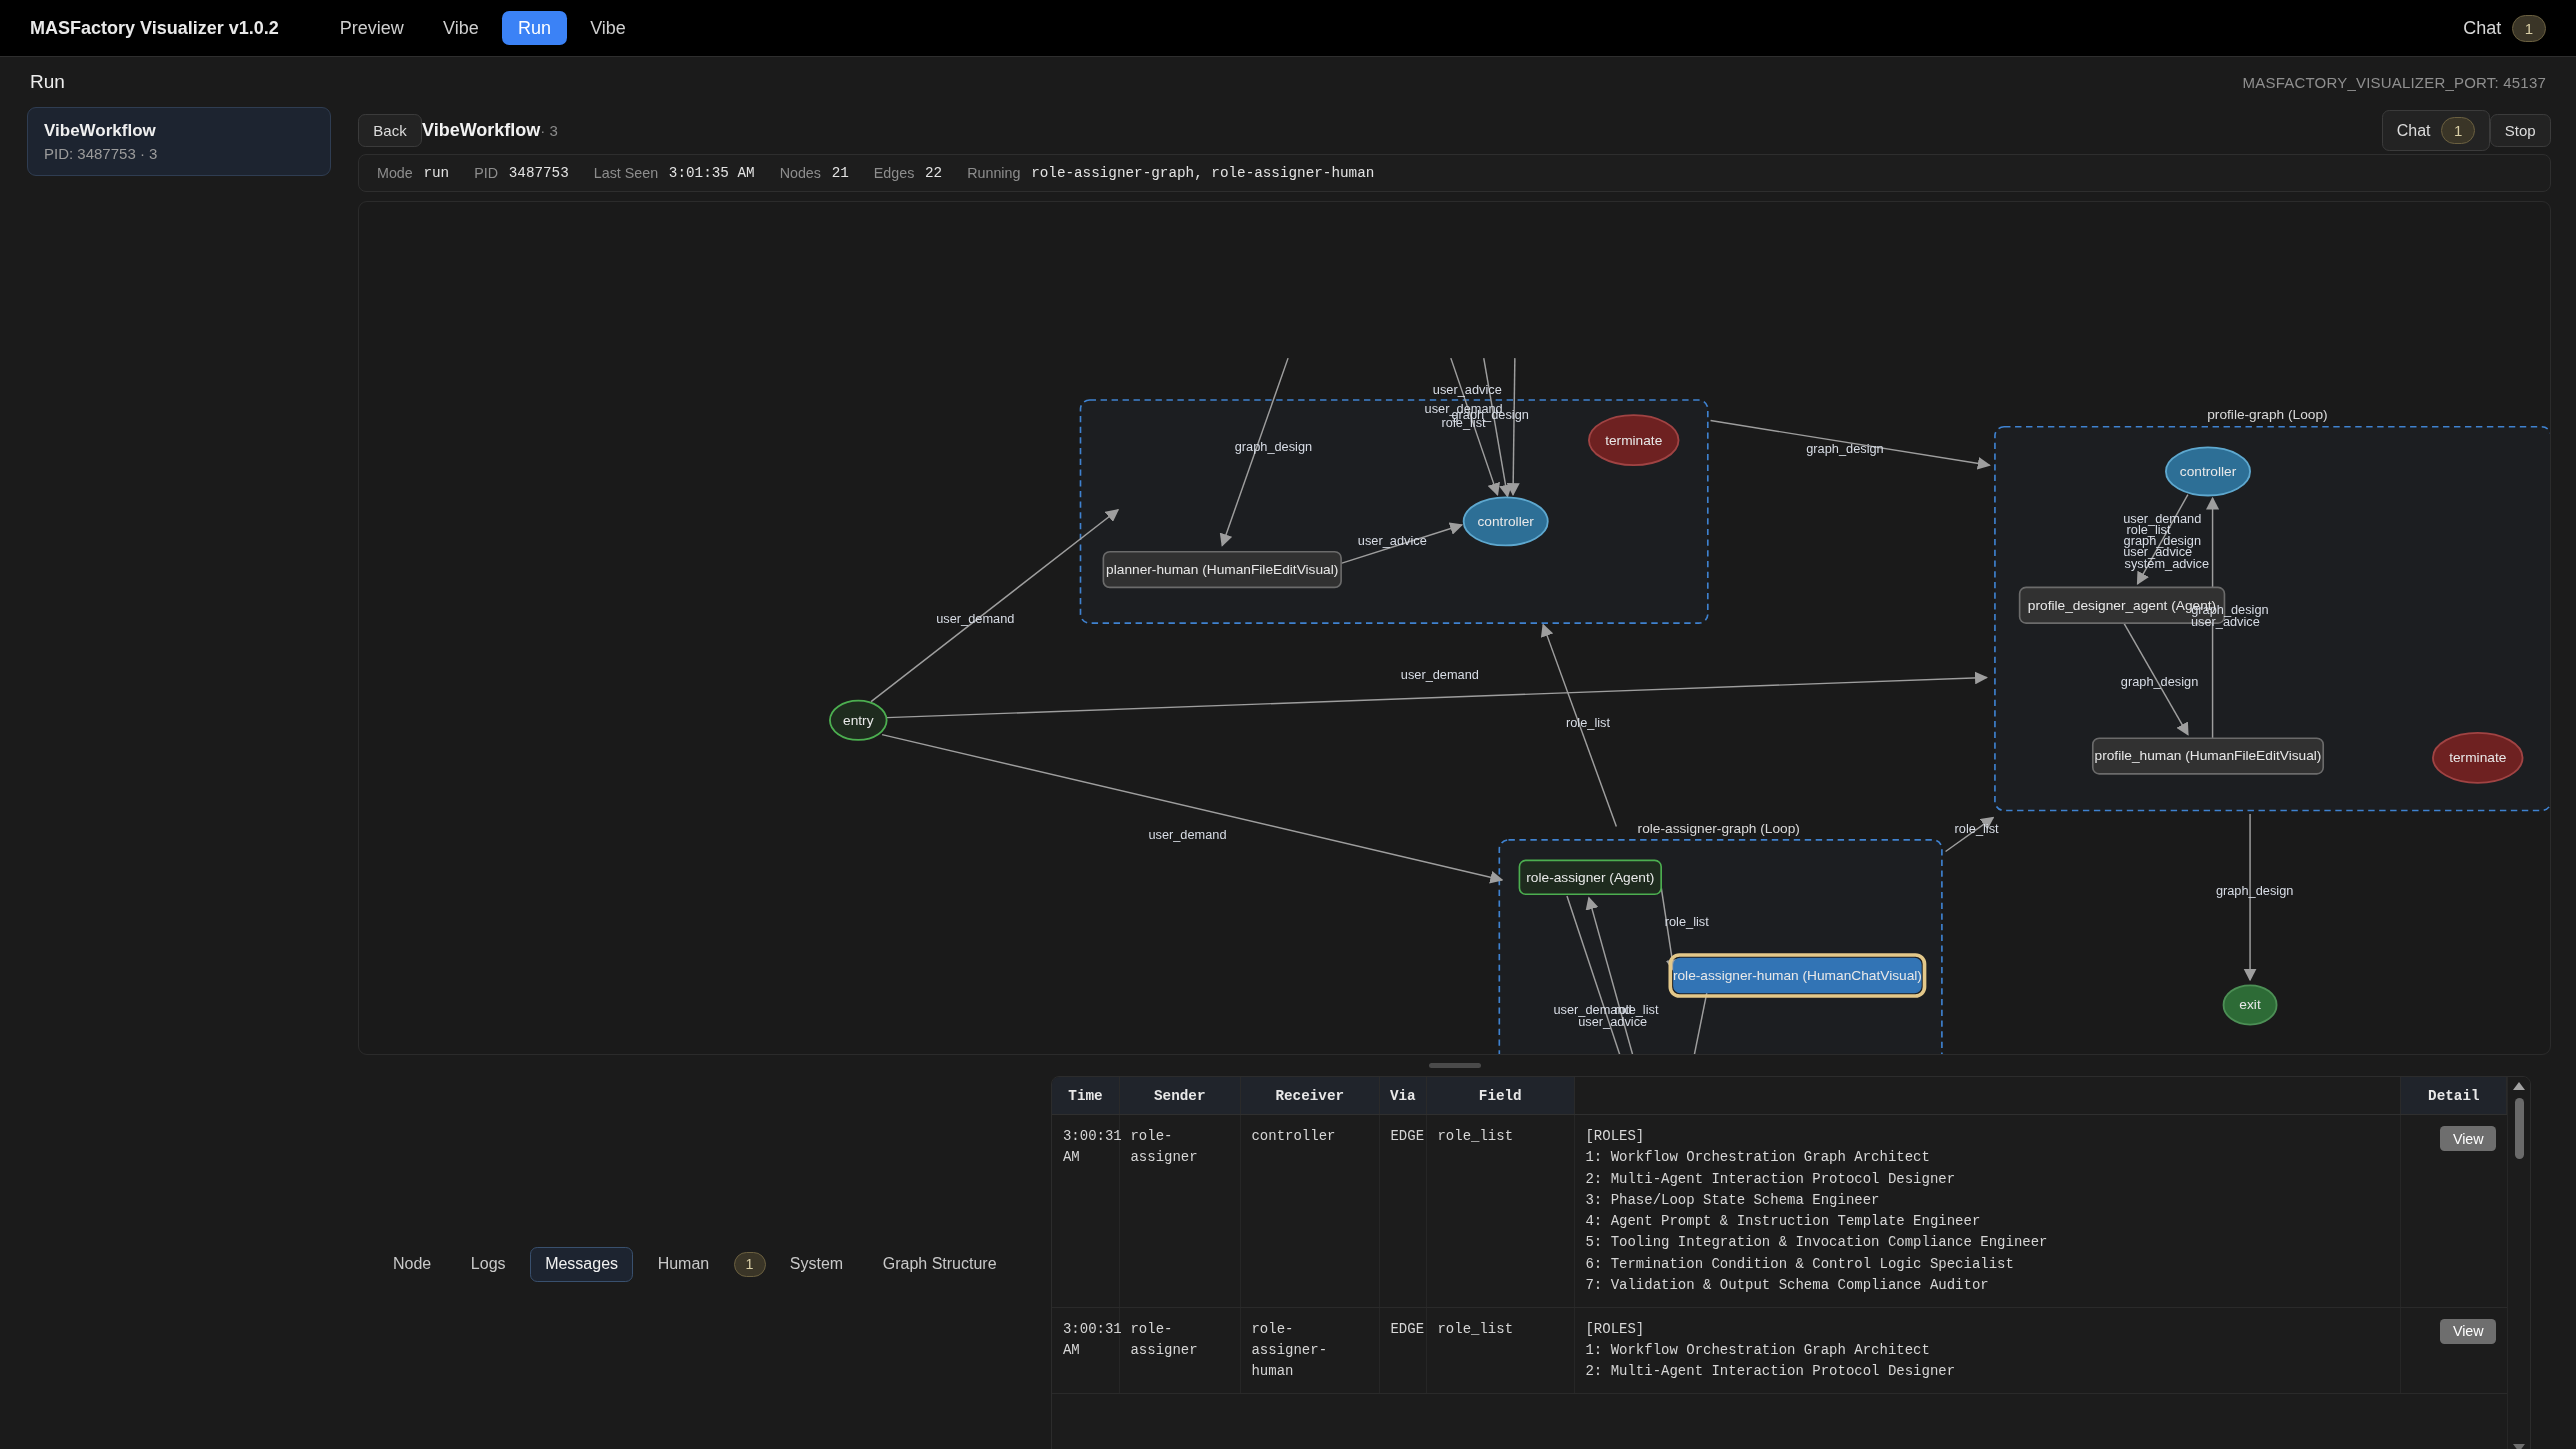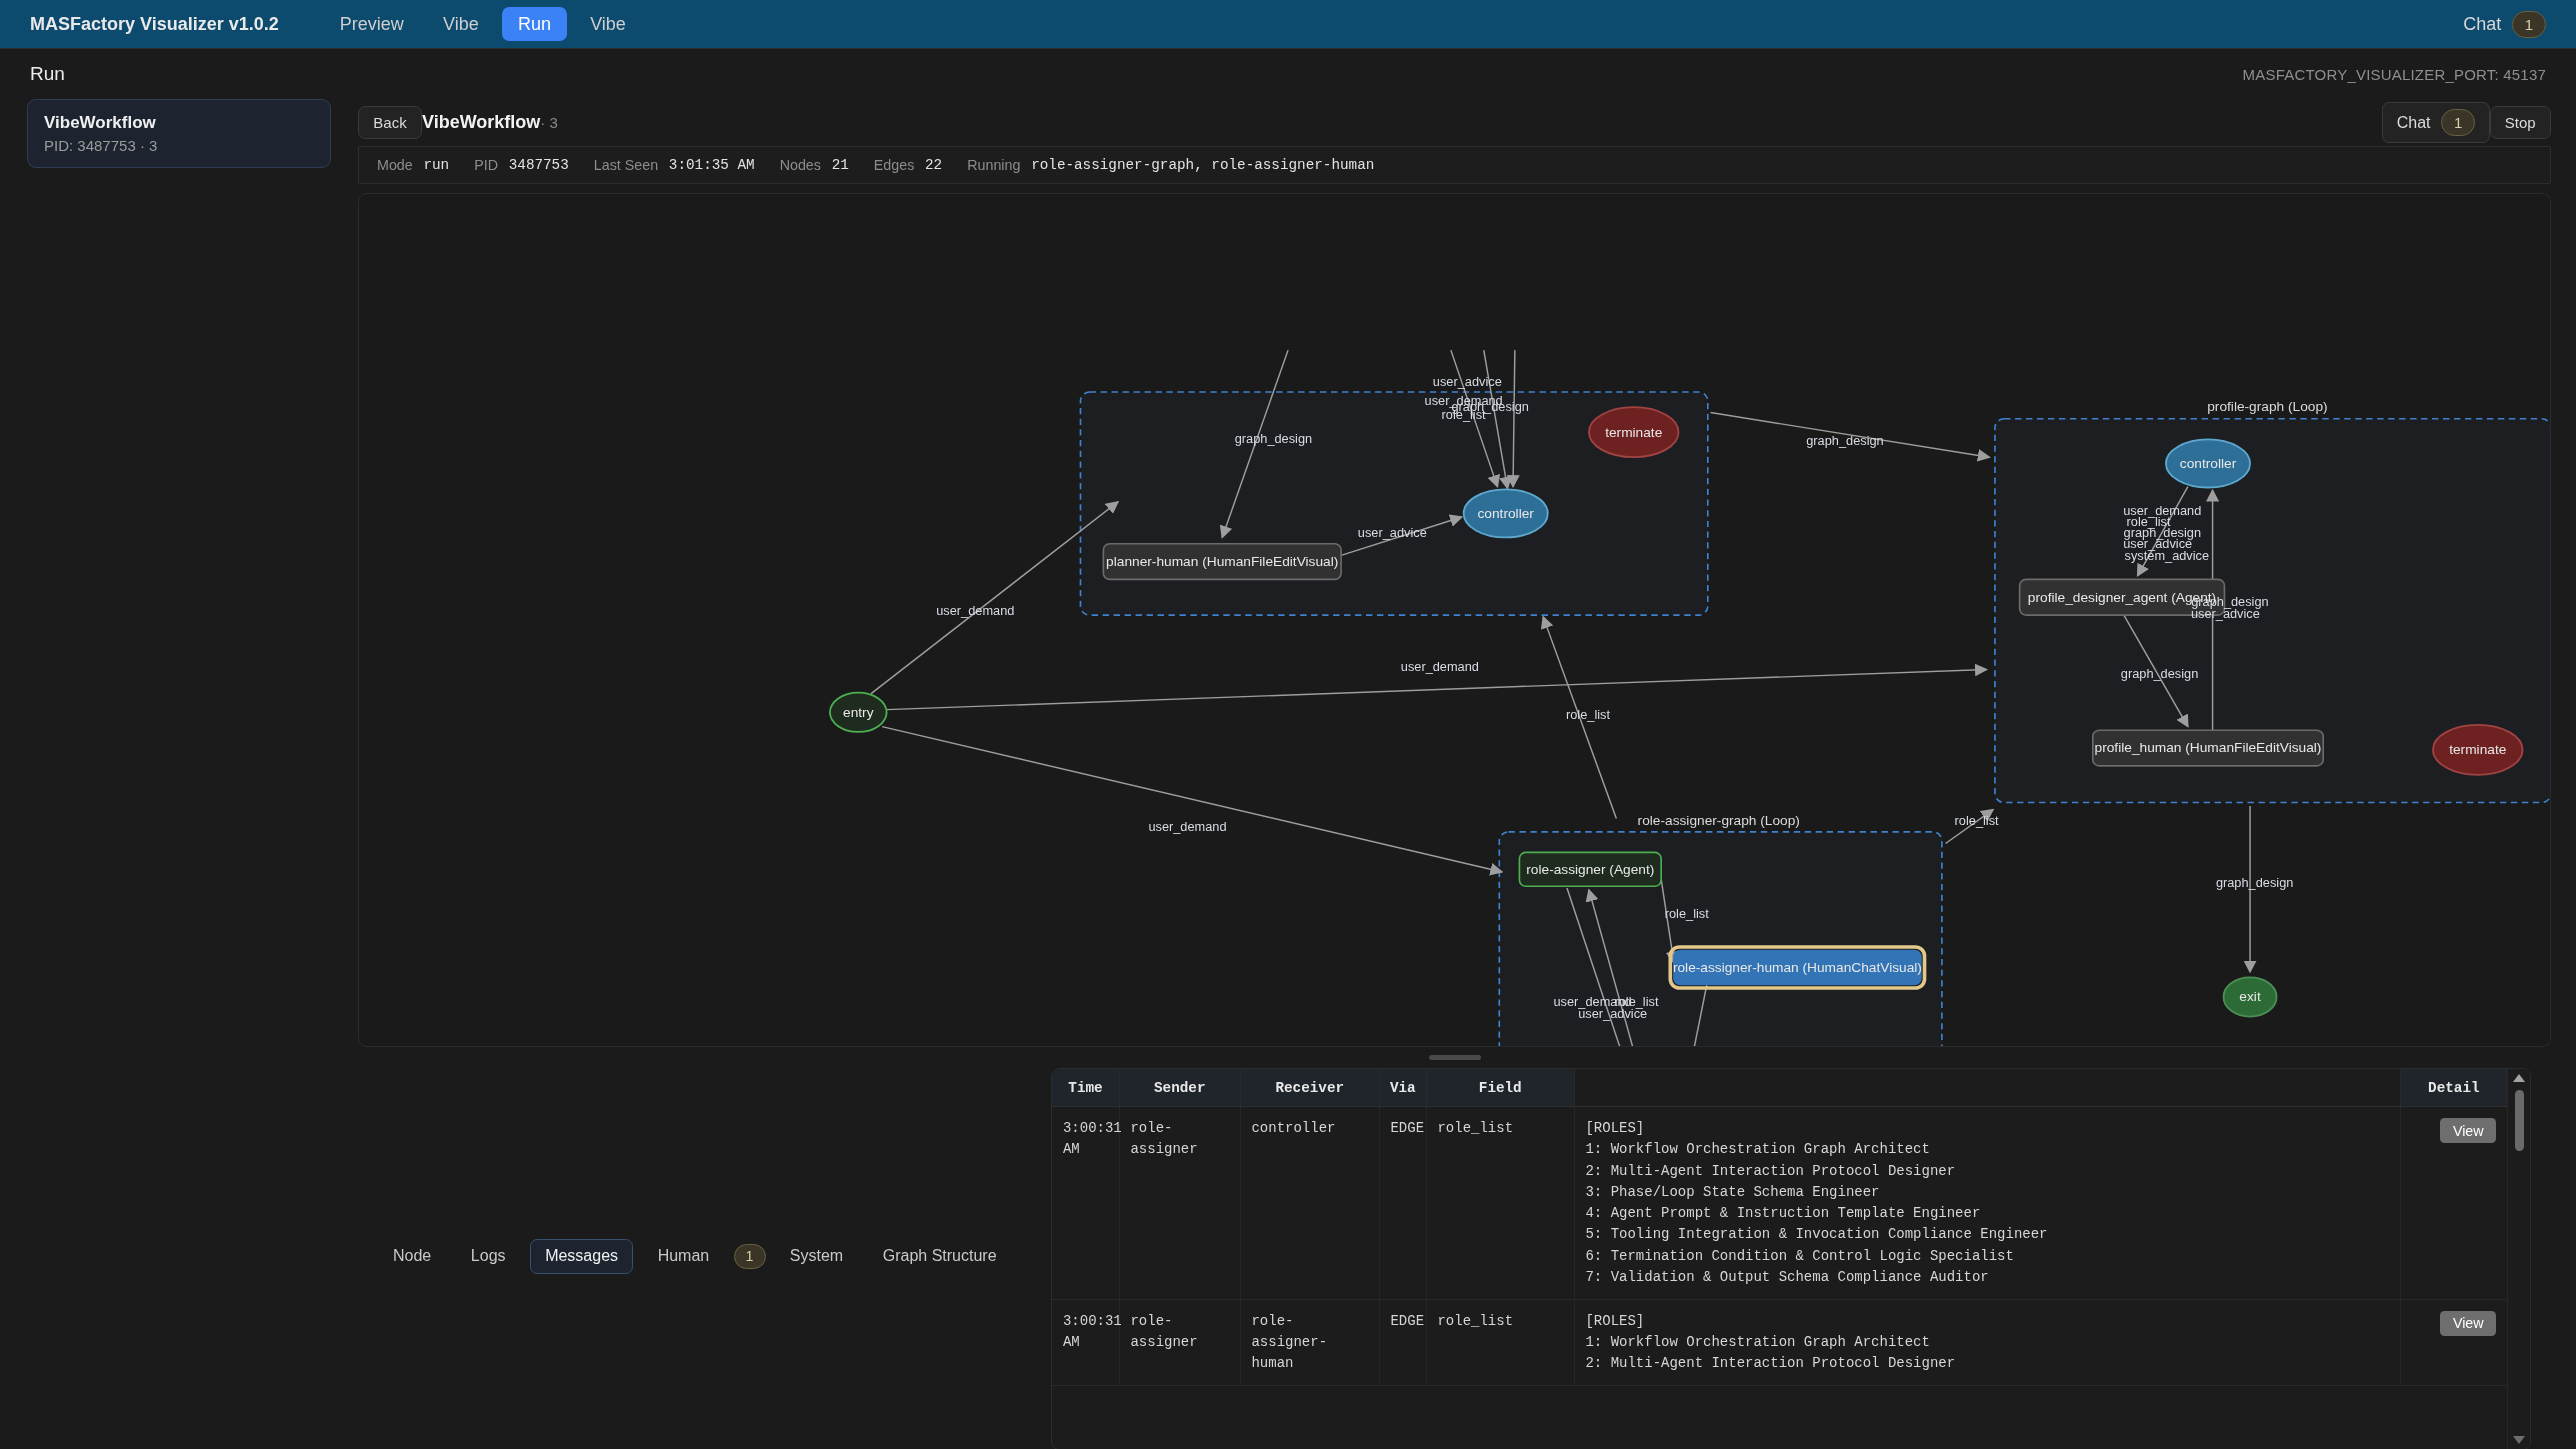--- a/index.html
+++ b/index.html
@@ -5,21 +5,21 @@
   * { box-sizing: border-box; margin: 0; padding: 0; }
   html, body {
     width: 2576px; height: 1450px;
     background: #1b1b1b;
     font-family: "Liberation Sans", sans-serif;
     color: #e6e6e6;
     overflow: hidden;
   }
   
   #topnav {
-    height: 49px; background: #0c4a6e;
+    height: 57px; background: #000000;
     border-bottom: 0.9px solid #2e2e2e;
     display: flex; align-items: center; padding: 12px 30px;
     gap: 0px;
   }
   #topnav .brand { font-size: 18px; font-weight: 600; color: #e9e9e9; margin-right: 45px; }
   #topnav .navitem {
     font-size: 18px; color: #cfcfcf; padding: 6.3px 16px; border-radius: 7.2px;
     margin-right: 7.2px; cursor: pointer; white-space: nowrap;
   }
   #topnav .navitem.active { background: #3b82f6; color: #fff; }
@@ -58,21 +58,21 @@
   .wfname { font-size: 18px; font-weight: 700; color: #f2f2f2; }
   .wfdot { font-size: 15px; color: #8b8b8b; }
   #toolbar .spacer { flex: 1; }
   .chatbtn {
     background: #232323; border: 0.9px solid #3b3b3b; border-radius: 7.2px;
     display: flex; align-items: center; gap: 10.7px; padding: 6.3px 13.4px; cursor: pointer;
   }
   .chatbtn .lbl { font-size: 16px; color: #dcdcdc; }
   
   #statusbar {
-    border: 0.9px solid #2e2e2e; border-radius: 2px; background: #1d1d1d;
+    border: 0.9px solid #2e2e2e; border-radius: 8px; background: #1d1d1d;
     padding: 9.8px 18px; display: flex; gap: 10.7px; align-items: center;
     font-family: "Liberation Sans", sans-serif; margin-bottom: 9px;
   }
   #statusbar .k { font-size: 14.3px; color: #8d8d8d; }
   #statusbar .v { font-size: 14.3px; color: #e3e3e3; margin-right: 14.3px; }
   #statusbar .v.mono { font-family: "Liberation Mono", monospace; }
   
   #graphwrap {
     border: 0.9px solid #2b2b2b; border-radius: 9px; background: #1a1a1a;
     flex: 0 0 auto; height: 854px; position: relative; overflow: hidden;

